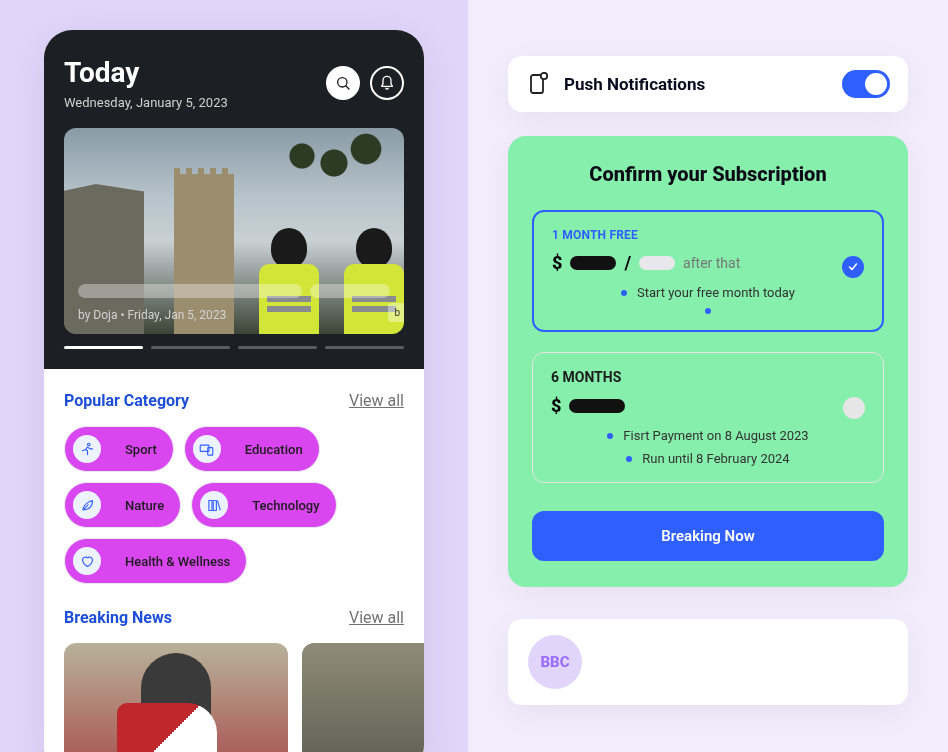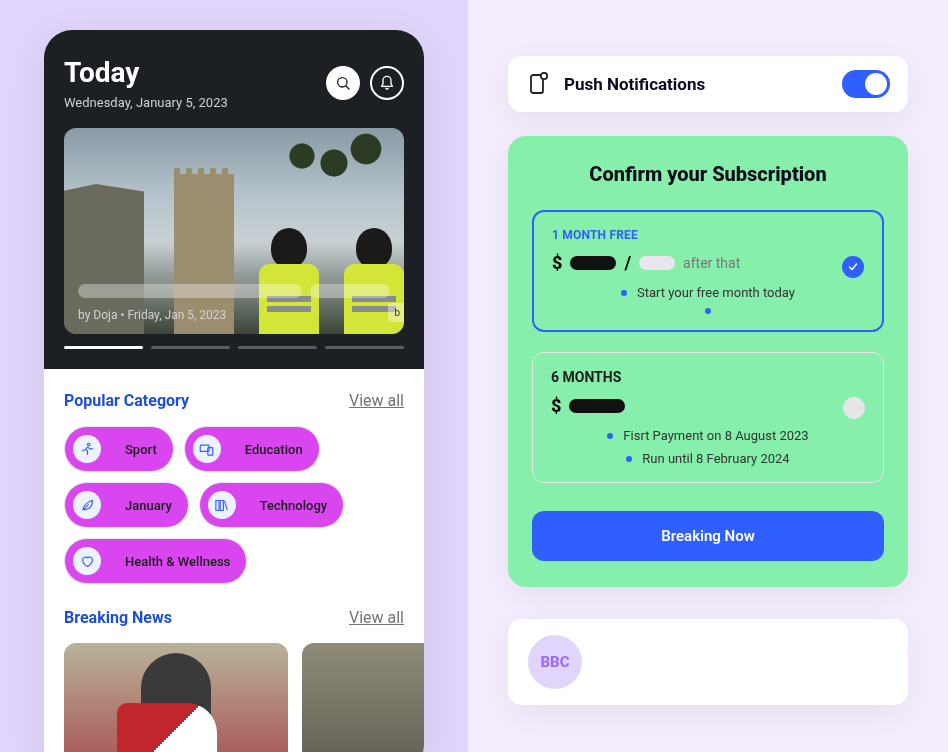--- a/index.html
+++ b/index.html
@@ -551,21 +551,21 @@
               </svg>
           </span>
           <span class="chip-label">Education</span>
         </div>
         <div class="chip">
           <span class="chip-icon">
             <svg width="15" height="15" viewBox="0 0 24 24" class="icon-stroke">
                 <path d="M5 19C5 8 20 4 20 4c0 10-6 15-15 15z M5 19l8-8"></path>
               </svg>
           </span>
-          <span class="chip-label">January</span>
+          <span class="chip-label">Nature</span>
         </div>
         <div class="chip">
           <span class="chip-icon">
             <svg width="15" height="15" viewBox="0 0 24 24" class="icon-stroke">
                 <rect x="3" y="4" width="5" height="16"></rect>
                 <rect x="10" y="4" width="5" height="16"></rect>
                 <path d="M17 5l4 14"></path>
               </svg>
           </span>
           <span class="chip-label">Technology</span>

